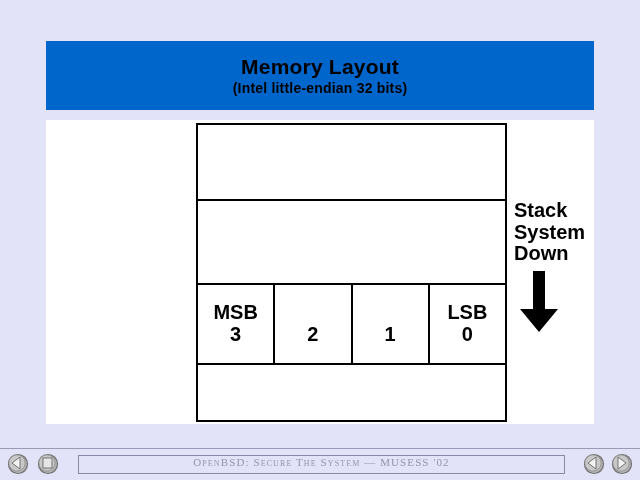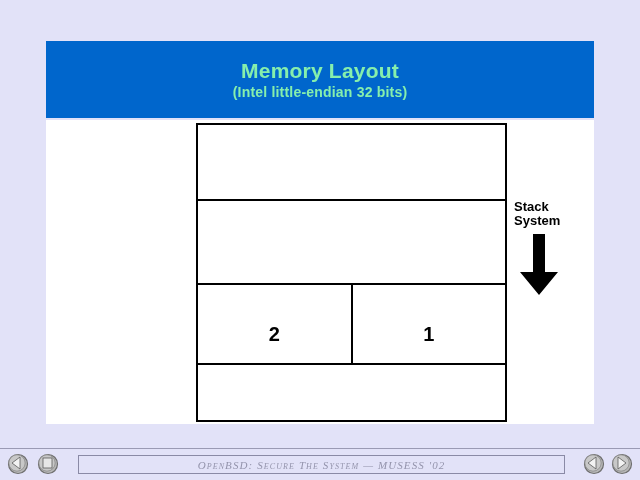--- a/index.html
+++ b/index.html
@@ -22,23 +22,23 @@
     left: 0; top: 0;
     width: 640px;
     height: 440px;
   }
 
   #title-bar {
     position: absolute;
     left: 46px;
     top: 41px;
     width: 548px;
-    height: 77px;
+    height: 69px;
     background: #0066cc;
-    color: #86efac;
+    color: #000000;
     display: flex;
     flex-direction: column;
     align-items: center;
     justify-content: center;
     line-height: 1.18;
   }
   #title-bar .t-line {
     font-size: 21px;
     font-weight: bold;
     letter-spacing: 0.2px;
@@ -115,21 +115,21 @@
 
   
   #stack-note {
     position: absolute;
     left: 468px;
     top: 80px;
     width: 80px;
     text-align: left;
   }
   #stack-note .sn-line {
-    font-size: 13px;
+    font-size: 20px;
     font-weight: bold;
     line-height: 1.08;
     color: #000000;
     white-space: nowrap;
   }
   #stack-arrow {
     margin-top: 6px;
     margin-left: 4px;
   }
 
@@ -162,24 +162,22 @@
 
   #footer-box {
     position: absolute;
     left: 78px;
     top: 455px;
     width: 487px;
     height: 19px;
     border: 1px solid #8a8aa6;
     box-sizing: border-box;
     display: flex;
-    align-items: center;
     justify-content: center;
     background: #e2e2f8;
-    font-style: italic;
   }
   #footer-text {
     font-family: "Liberation Serif", serif;
     font-size: 11px;
     font-variant: small-caps;
     letter-spacing: 1.1px;
     color: #9494ac;
     white-space: nowrap;
   }
 </style>
@@ -198,35 +196,44 @@
 
 
     <div id="memory-table">
 
       <div class="mem-row" id="row-top"></div>
 
       <div class="mem-row" id="row-middle"></div>
 
       <div class="mem-row" id="row-bytes">
         <div class="byte-cell">
+          <span class="tag">MSB</span>
+          <span class="num">3</span>
+        </div>
+        <div class="byte-cell">
           <span class="tag"></span>
           <span class="num">2</span>
         </div>
         <div class="byte-cell">
           <span class="tag"></span>
           <span class="num">1</span>
+        </div>
+        <div class="byte-cell">
+          <span class="tag">LSB</span>
+          <span class="num">0</span>
         </div>
       </div>
 
       <div class="mem-row" id="row-bottom"></div>
     </div>
 
     <div id="stack-note">
       <div class="sn-line">Stack</div>
       <div class="sn-line">System</div>
+      <div class="sn-line">Down</div>
       <svg id="stack-arrow" width="42" height="62" viewBox="0 0 42 62">
         <polygon points="15,0 27,0 27,38 40,38 21,61 2,38 15,38" fill="#000000"></polygon>
       </svg>
     </div>
 
   </div>
 </div>
 
 <div id="footer">
   <div id="footer-rule"></div>

